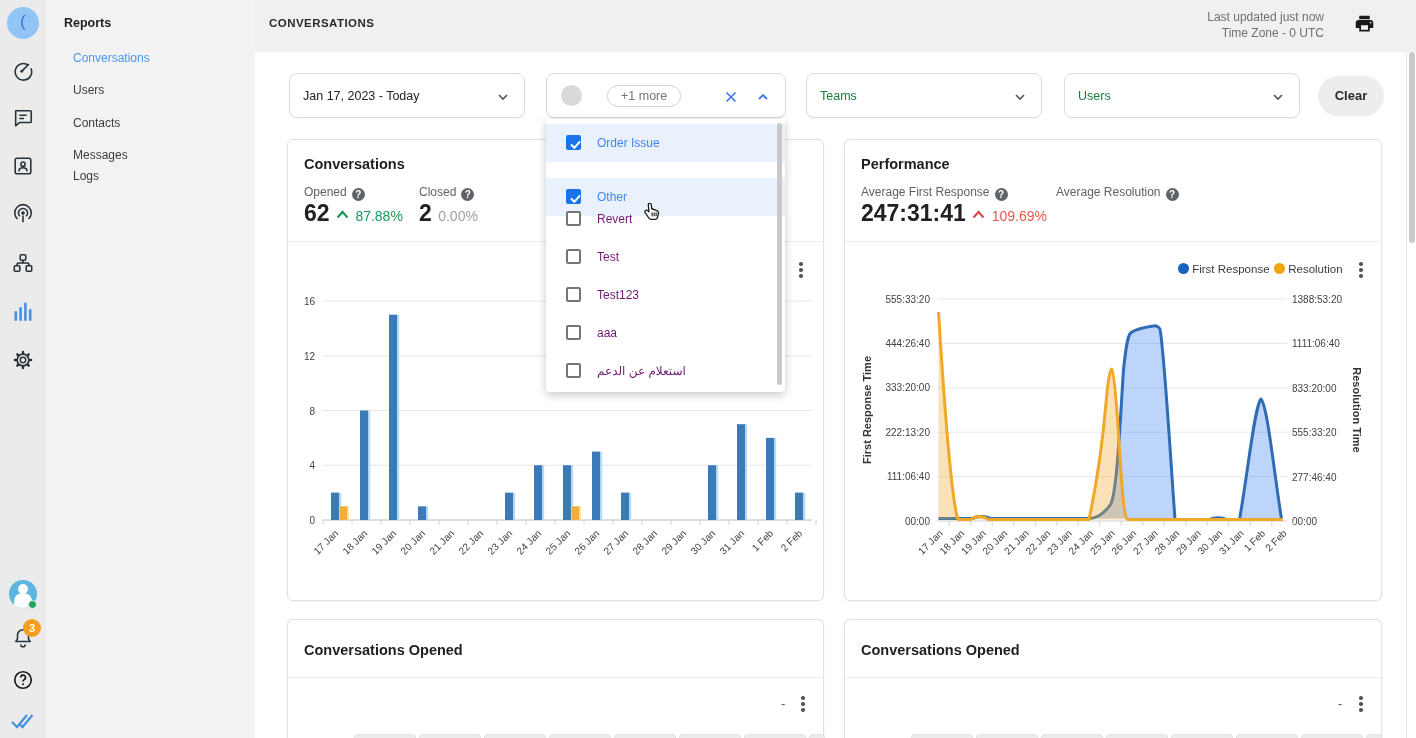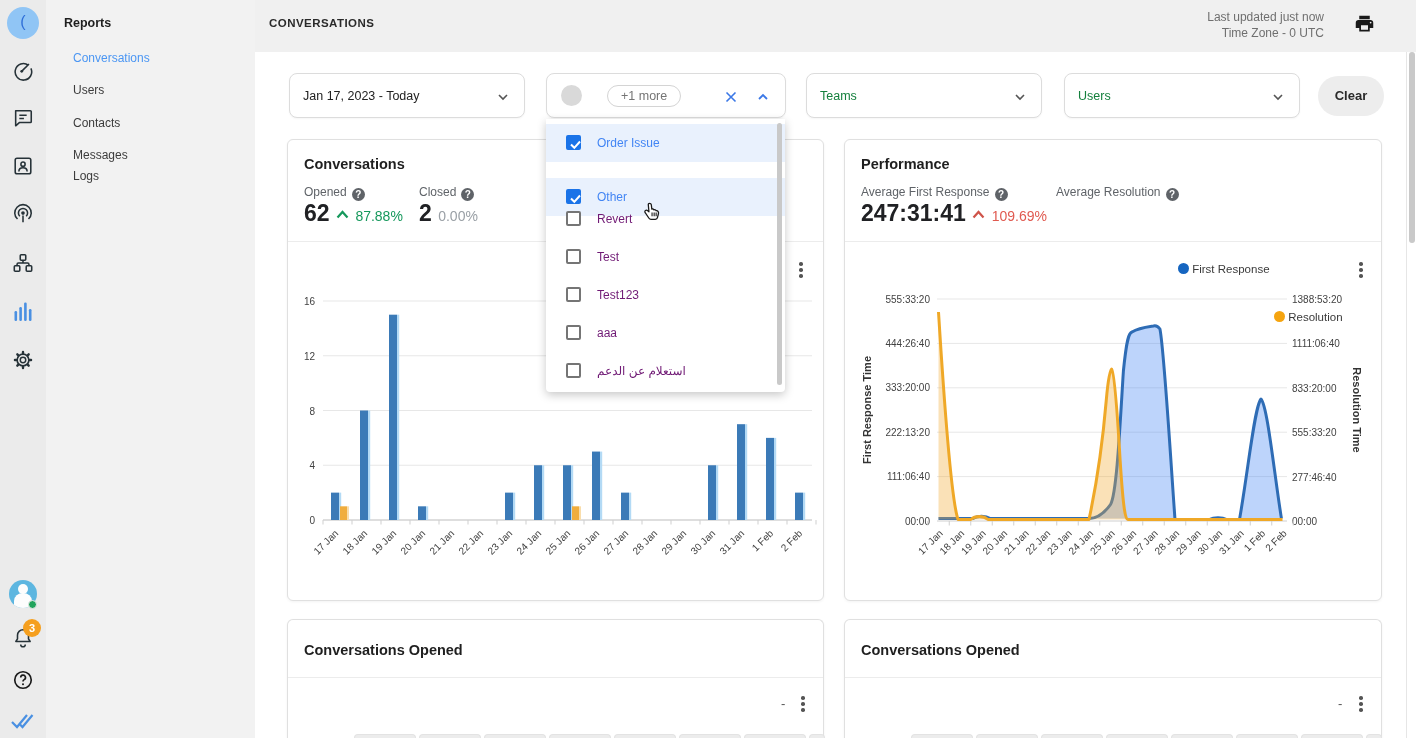--- a/index.html
+++ b/index.html
@@ -273,21 +273,21 @@
           <path d="M1.5 7.5 L6.5 2 L11.5 7.5" stroke="#cf544a" stroke-width="2.2" fill="none"></path>
         </svg> <span class="pct-r">109.69%</span></div>
     <div class="metlab" style="left:211px; top:45px;">Average Resolution<span class="qm">?</span></div>
     <div class="cdiv" style="top:101px;"></div>
     <div class="dots" style="right:18px; top:122px;">
         <i></i>
         <i></i>
         <i></i>
       </div>
     <div style="position:absolute; left:333px; top:123px; font-size:11.5px; color:#3a3a3a;"><span style="display:inline-block;width:11px;height:11px;border-radius:50%;background:#1565c0;vertical-align:-1px;"></span> First Response</div>
-    <div style="position:absolute; left:429px; top:123px; font-size:11.5px; color:#3a3a3a;margin-top:48px;"><span style="display:inline-block;width:11px;height:11px;border-radius:50%;background:#f5a40f;vertical-align:-1px;"></span> Resolution</div>
+    <div style="position:absolute; left:429px; top:123px; font-size:11.5px; color:#3a3a3a;"><span style="display:inline-block;width:11px;height:11px;border-radius:50%;background:#f5a40f;vertical-align:-1px;"></span> Resolution</div>
     <svg id="linechart" style="position:absolute; left:0px; top:81px;" width="538" height="345" viewBox="0 0 538 345">
         <line x1="92" x2="442" y1="78" y2="78" stroke="#e7e7e7"></line>
         <text x="85" y="81.5" text-anchor="end" font-size="10" fill="#424242">555:33:20</text>
         <text x="447" y="82" font-size="10" fill="#424242">1388:53:20</text>
         <line x1="92" x2="442" y1="122.4" y2="122.4" stroke="#e7e7e7"></line>
         <text x="85" y="125.9" text-anchor="end" font-size="10" fill="#424242">444:26:40</text>
         <text x="447" y="126.4" font-size="10" fill="#424242">1111:06:40</text>
         <line x1="92" x2="442" y1="166.8" y2="166.8" stroke="#e7e7e7"></line>
         <text x="85" y="170.3" text-anchor="end" font-size="10" fill="#424242">333:20:00</text>
         <text x="447" y="170.8" font-size="10" fill="#424242">833:20:00</text>

